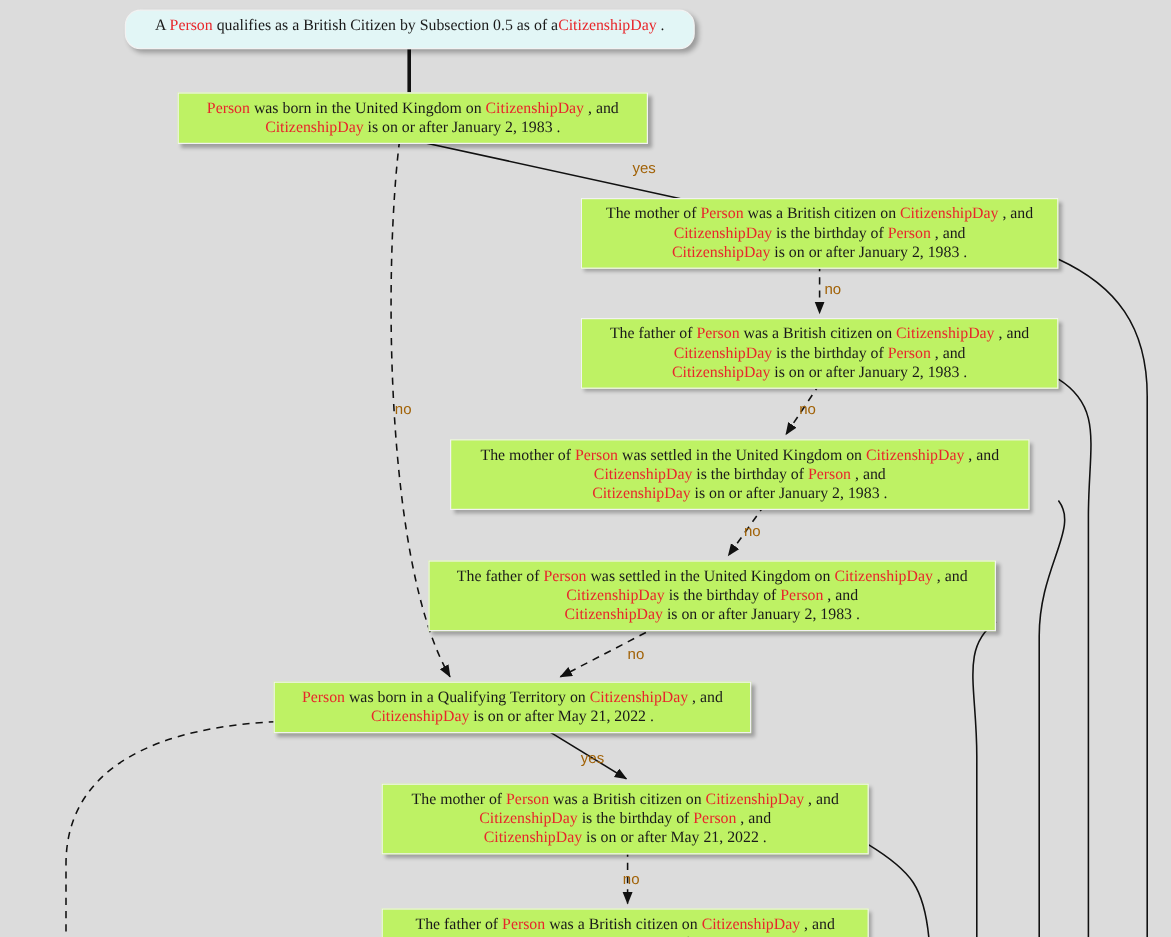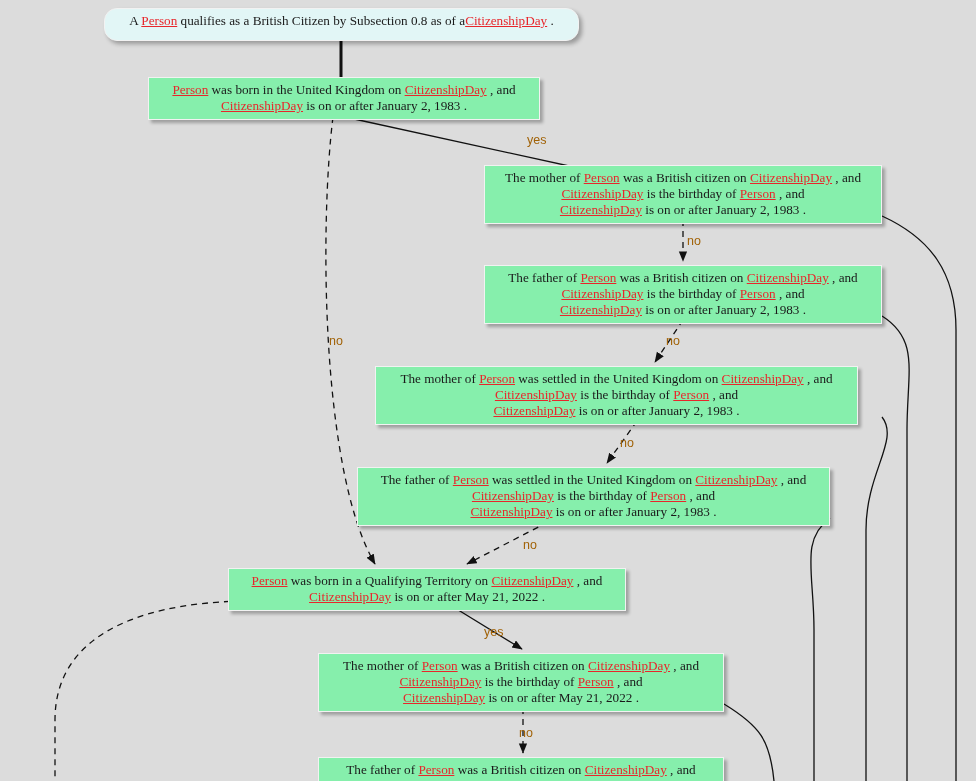--- a/index.html
+++ b/index.html
@@ -16,39 +16,38 @@
     font-family: "Liberation Serif", "DejaVu Serif", serif;
   }
   #edge-layer {
     position: absolute;
     left: 0; top: 0;
     width: 976px; height: 781px;
     pointer-events: none;
   }
   .node {
     position: absolute;
-    background: #86efac;
+    background: #bef264;
     box-sizing: border-box;
     text-align: center;
     color: #1a1a1a;
     font-size: 13.2px;
     line-height: 16px;
     padding: 4px 8px 5px 8px;
     box-shadow: 3px 3px 3px rgba(0,0,0,0.28);
     border: 1px solid #f2f2f2;
     z-index: 5;
   }
   .node.root {
     background: #e2f6f6;
     border-radius: 13px;
     box-shadow: 3px 3px 4px rgba(0,0,0,0.30);
   }
   .node .var {
     color: #e8262b;
-    text-decoration: underline;
   }
   .edge-label {
     position: absolute;
     font-family: "Liberation Sans", "DejaVu Sans", sans-serif;
     font-size: 12.5px;
     color: #a16207;
     z-index: 6;
     white-space: nowrap;
   }
 </style>
@@ -77,21 +76,21 @@
         <path d="M 882,216 C 930,238 956,272 956,330 L 956,781" fill="none" stroke="#111111" stroke-width="1.3"></path>
         <path d="M 882,316 C 920,340 907,372 907,430 L 907,781" fill="none" stroke="#111111" stroke-width="1.3"></path>
         <path d="M 882,417 C 900,440 866,472 866,530 L 866,781" fill="none" stroke="#111111" stroke-width="1.3"></path>
         <path d="M 830,518 C 800,540 814,572 814,630 L 814,781" fill="none" stroke="#111111" stroke-width="1.3"></path>
         <path d="M 724,704 C 760,726 770,740 774,781" fill="none" stroke="#111111" stroke-width="1.3"></path>
       </g>
   </svg>
 
   <div id="node-layer">
       <div class="node root" style="left: 104px; top: 8px; width: 475px; min-height: 33px;">
-        <div><span>A </span><span class="var">Person</span><span> qualifies as a British Citizen by Subsection 0.8 as of a</span><span class="var">CitizenshipDay</span><span> .</span></div>
+        <div><span>A </span><span class="var">Person</span><span> qualifies as a British Citizen by Subsection 0.5 as of a</span><span class="var">CitizenshipDay</span><span> .</span></div>
       </div>
       <div class="node" style="left: 148px; top: 77px; width: 392px; min-height: 40px;">
         <div><span class="var">Person</span><span> was born in the United Kingdom on  </span><span class="var">CitizenshipDay</span><span> , and</span></div>
         <div><span class="var">CitizenshipDay</span><span> is on or after January 2, 1983 .</span></div>
       </div>
       <div class="node" style="left: 484px; top: 165px; width: 398px; min-height: 55px;">
         <div><span>The mother of </span><span class="var">Person</span><span> was a British citizen on  </span><span class="var">CitizenshipDay</span><span> , and</span></div>
         <div><span class="var">CitizenshipDay</span><span> is the birthday of  </span><span class="var">Person</span><span> , and</span></div>
         <div><span class="var">CitizenshipDay</span><span> is on or after January 2, 1983 .</span></div>
       </div>

